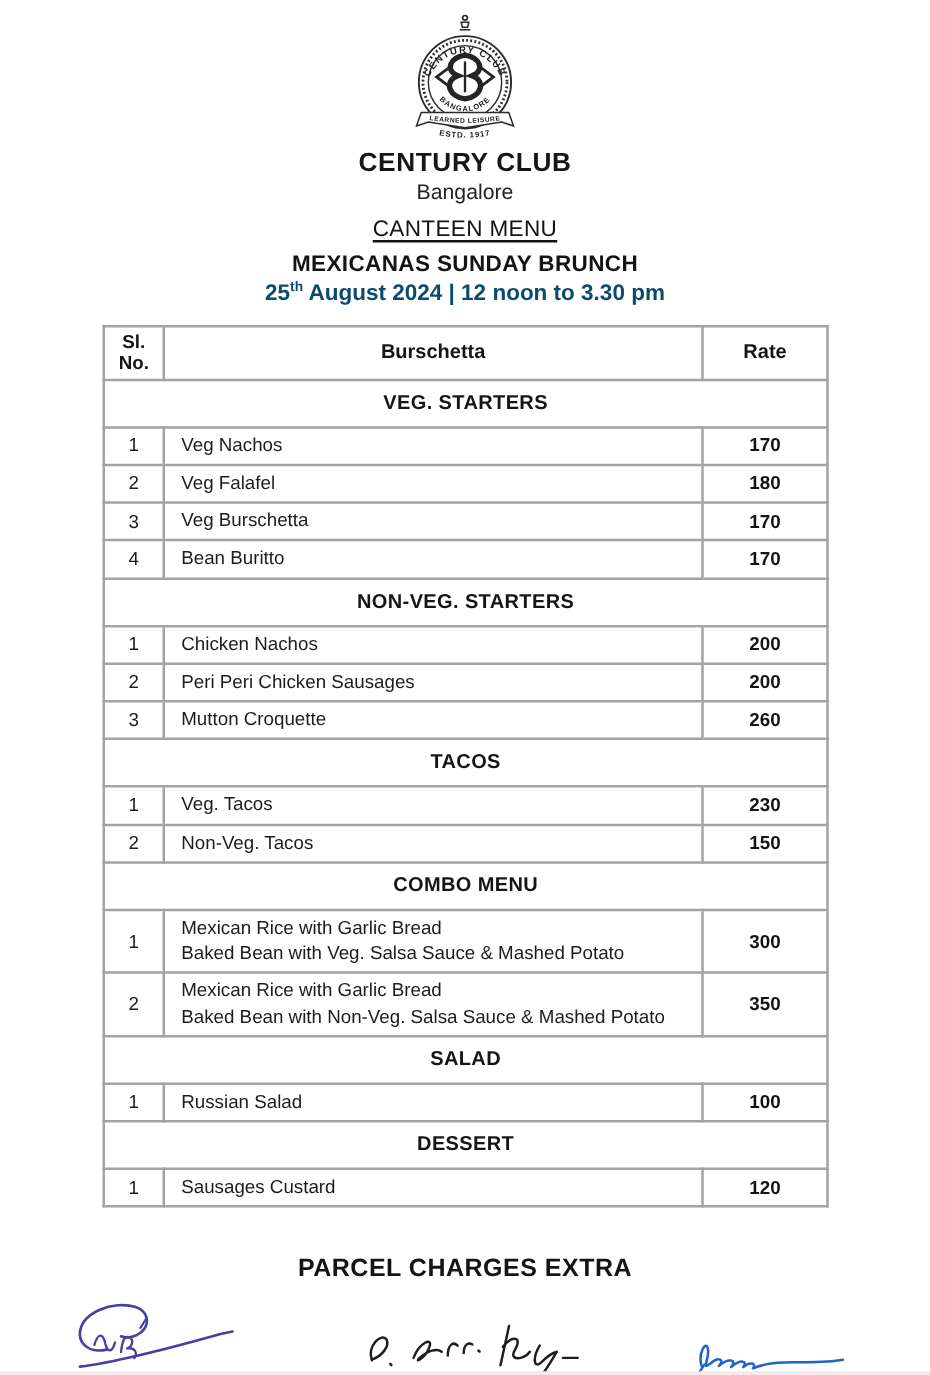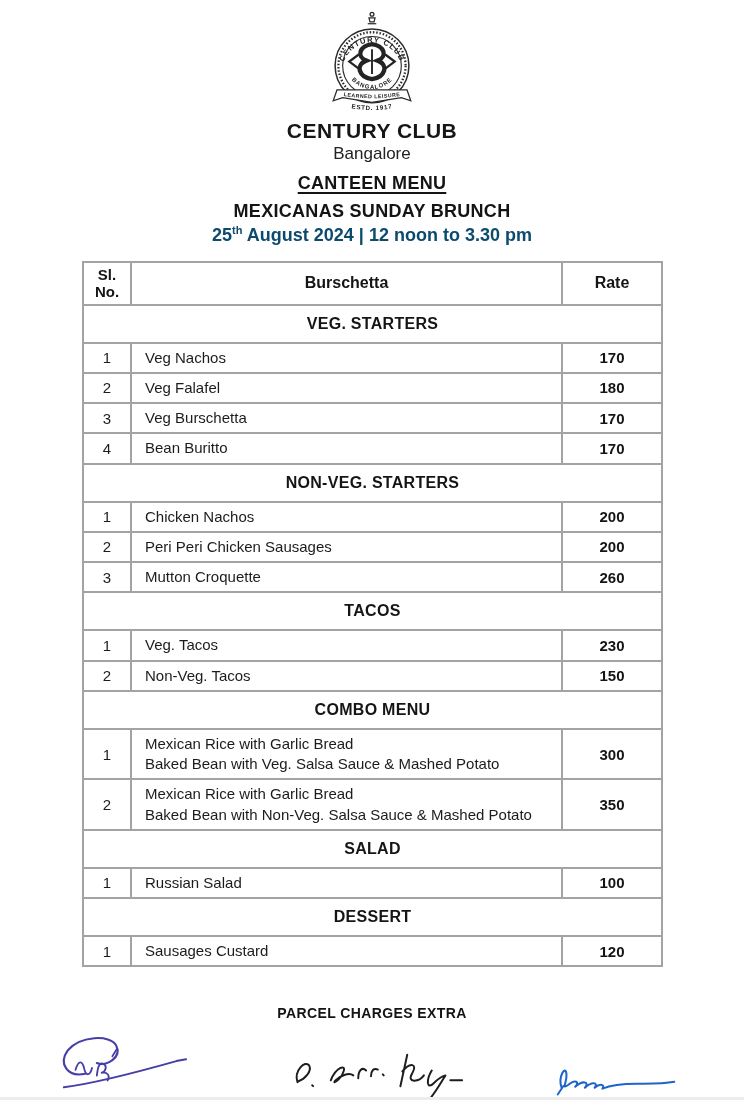--- a/index.html
+++ b/index.html
@@ -13,21 +13,21 @@
   
   .letterhead{text-align:center;padding-top:10px;}
   .logo{display:block;margin:0 auto;width:96px;height:106px;}
   .logo .ring{fill:none;stroke:#2b2b2b;}
   .logo .arc-text{font-size:8px;font-weight:bold;letter-spacing:1.2px;fill:#222;}
   .logo .arc-text-sm{font-size:6.3px;font-weight:bold;letter-spacing:0.9px;fill:#222;}
   .logo .banner-text{font-size:5.6px;font-weight:bold;letter-spacing:0.5px;fill:#222;}
   .logo .estd-text{font-size:6.6px;font-weight:bold;letter-spacing:0.8px;fill:#1a1a1a;}
   .club-name{font-size:21px;font-weight:bold;color:#161616;letter-spacing:0.5px;margin-top:3px;}
   .club-city{font-size:17px;color:#222;margin-top:1px;}
-  .menu-title{font-size:18px;font-weight:bold;color:#141414;margin-top:9px;
+  .menu-title{font-size:18px;font-weight:normal;color:#141414;margin-top:9px;
     text-decoration:underline;text-decoration-thickness:2px;text-underline-offset:3px;letter-spacing:0.3px;}
   .event-title{font-size:18px;font-weight:bold;color:#141414;margin-top:7px;letter-spacing:0.3px;}
   .event-datetime{font-size:18px;font-weight:bold;color:#0c4a6e;margin-top:2px;}
   .event-datetime sup{font-size:11px;}
 
   
   .menu-table{
     margin:15px 0 0 82px;width:581px;border-collapse:collapse;
     border:2px solid #343434;table-layout:fixed;
   }
@@ -39,21 +39,21 @@
     text-align:center;font-weight:bold;font-size:16px;color:#151515;
     padding:9px 0;letter-spacing:0.3px;
   }
   .item-row td{font-size:15px;padding:4px 0;color:#1c1c1c;}
   .item-row .td-no{text-align:center;}
   .item-row .td-name{text-align:left;padding-left:13px;white-space:pre-line;line-height:1.35;}
   .item-row .td-rate{text-align:center;font-weight:bold;color:#141414;}
 
   
   .parcel-note{
-    margin-top:38px;text-align:center;font-size:14px;font-weight:bold;
+    margin-top:38px;text-align:center;font-size:20px;font-weight:bold;
     color:#141414;letter-spacing:0.4px;
   }
   .signatures{
     display:flex;justify-content:space-between;
     margin:12px 18px 0 14px;
   }
   .sig-block{display:flex;flex-direction:column;align-items:center;min-width:220px;}
   .sig-art{height:64px;display:flex;align-items:flex-end;justify-content:center;}
   .sig-art svg{display:block;}
   .sig-art path{fill:none;stroke-linecap:round;stroke-linejoin:round;}

